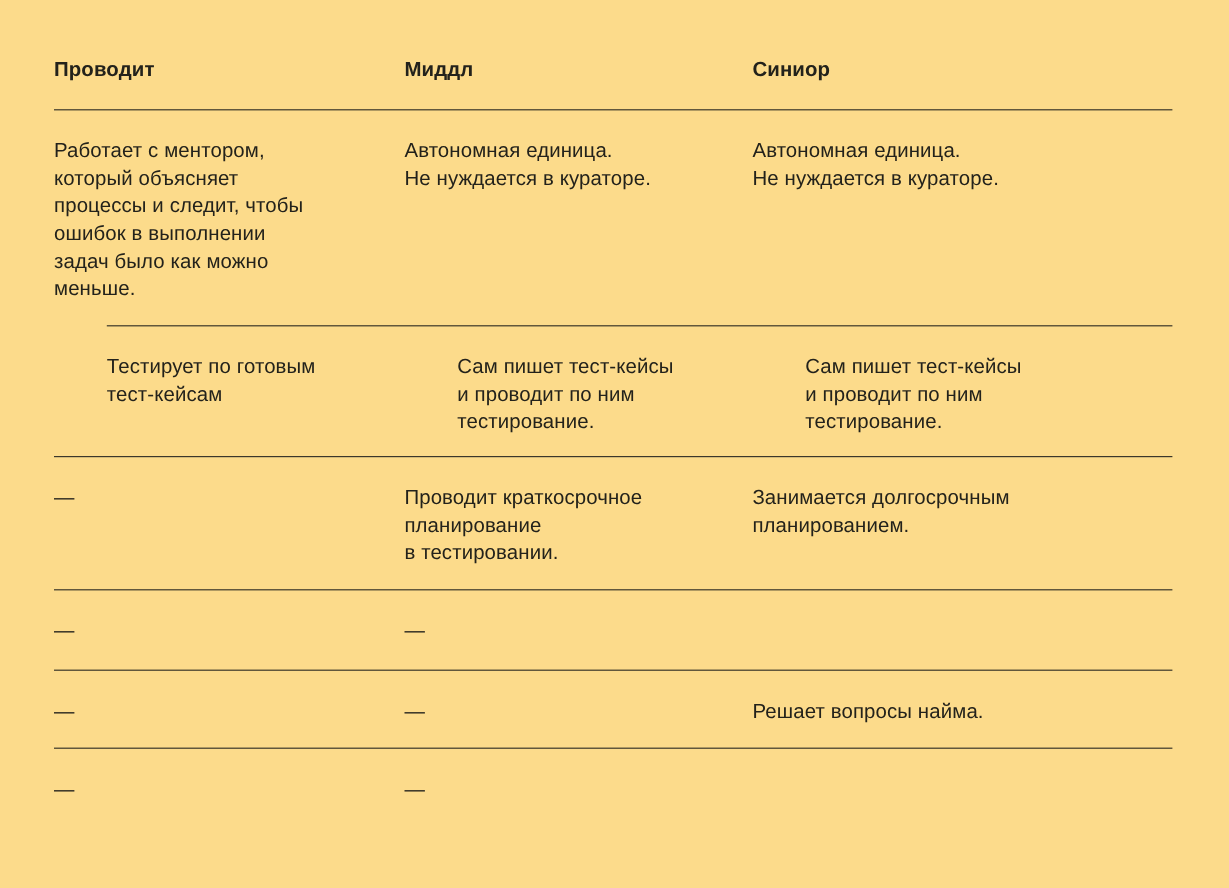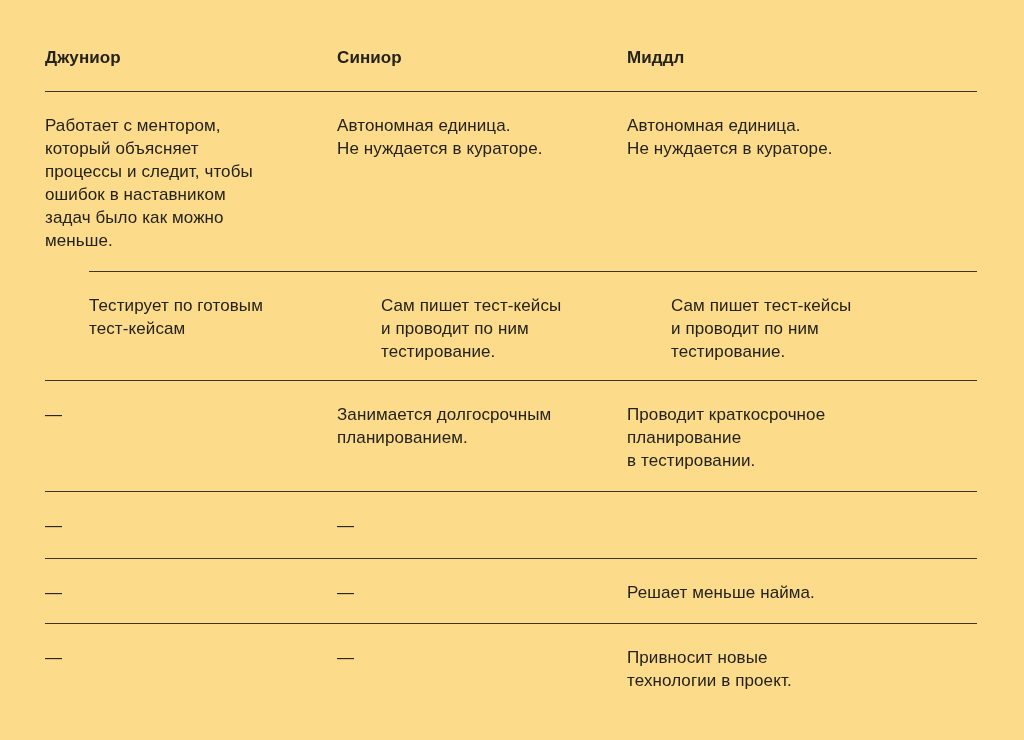--- a/index.html
+++ b/index.html
@@ -50,30 +50,30 @@
   .row-4 { height: 67px; }
   .row-5 { height: 65px; }
   .row-6 { height: 117px; }
 </style>
 </head>
 <body>
 
 <div class="table">
 
   <div class="row header-row">
-    <div class="cell">Джуниор</div>
+    <div class="cell">Проводит</div>
+    <div class="cell">Миддл</div>
     <div class="cell">Синиор</div>
-    <div class="cell">Миддл</div>
   </div>
 
   <div class="row data-row row-1">
     <div class="cell">Работает с ментором,
 который объясняет
 процессы и следит, чтобы
-ошибок в наставником
+ошибок в выполнении
 задач было как можно
 меньше.</div>
     <div class="cell">Автономная единица.
 Не нуждается в кураторе.</div>
     <div class="cell">Автономная единица.
 Не нуждается в кураторе.</div>
   </div>
 
   <div class="row data-row row-2">
     <div class="cell">Тестирует по готовым
@@ -81,38 +81,36 @@
     <div class="cell">Сам пишет тест-кейсы
 и проводит по ним
 тестирование.</div>
     <div class="cell">Сам пишет тест-кейсы
 и проводит по ним
 тестирование.</div>
   </div>
 
   <div class="row data-row row-3">
     <div class="cell">—</div>
-    <div class="cell">Занимается долгосрочным
-планированием.</div>
     <div class="cell">Проводит краткосрочное
 планирование
 в тестировании.</div>
+    <div class="cell">Занимается долгосрочным
+планированием.</div>
   </div>
 
   <div class="row data-row row-4">
     <div class="cell">—</div>
     <div class="cell">—</div>
   </div>
 
   <div class="row data-row row-5">
     <div class="cell">—</div>
     <div class="cell">—</div>
-    <div class="cell">Решает меньше найма.</div>
+    <div class="cell">Решает вопросы найма.</div>
   </div>
 
   <div class="row data-row row-6">
     <div class="cell">—</div>
     <div class="cell">—</div>
-    <div class="cell">Привносит новые
-технологии в проект.</div>
   </div>
 
 </div>
 
 </body></html>

